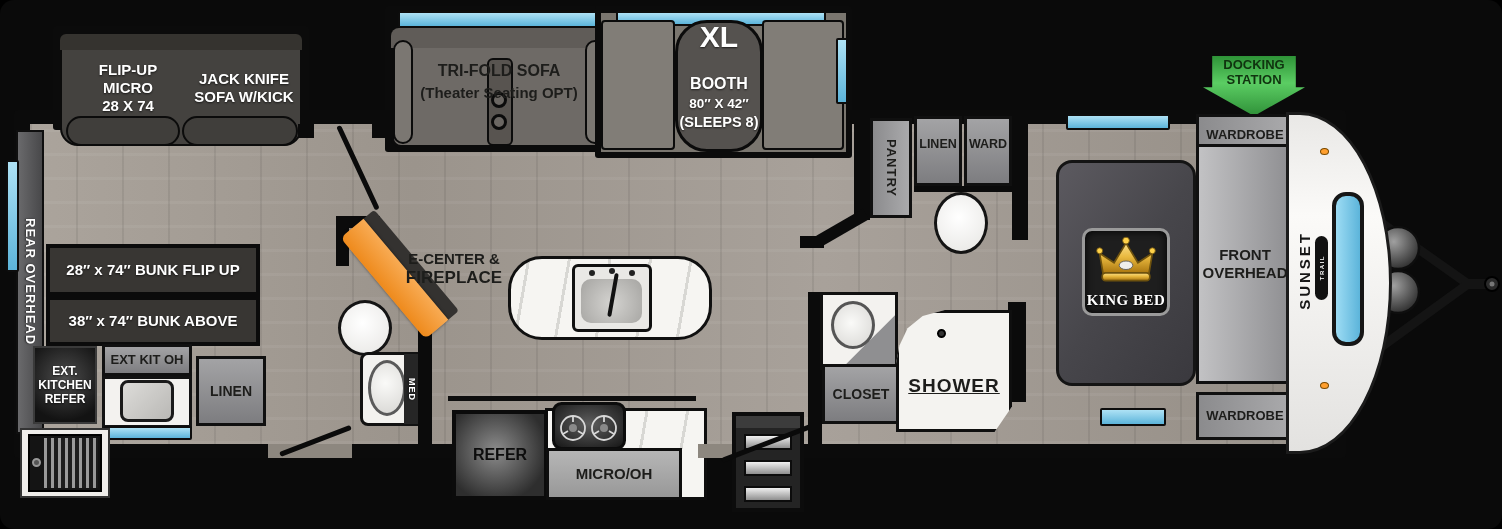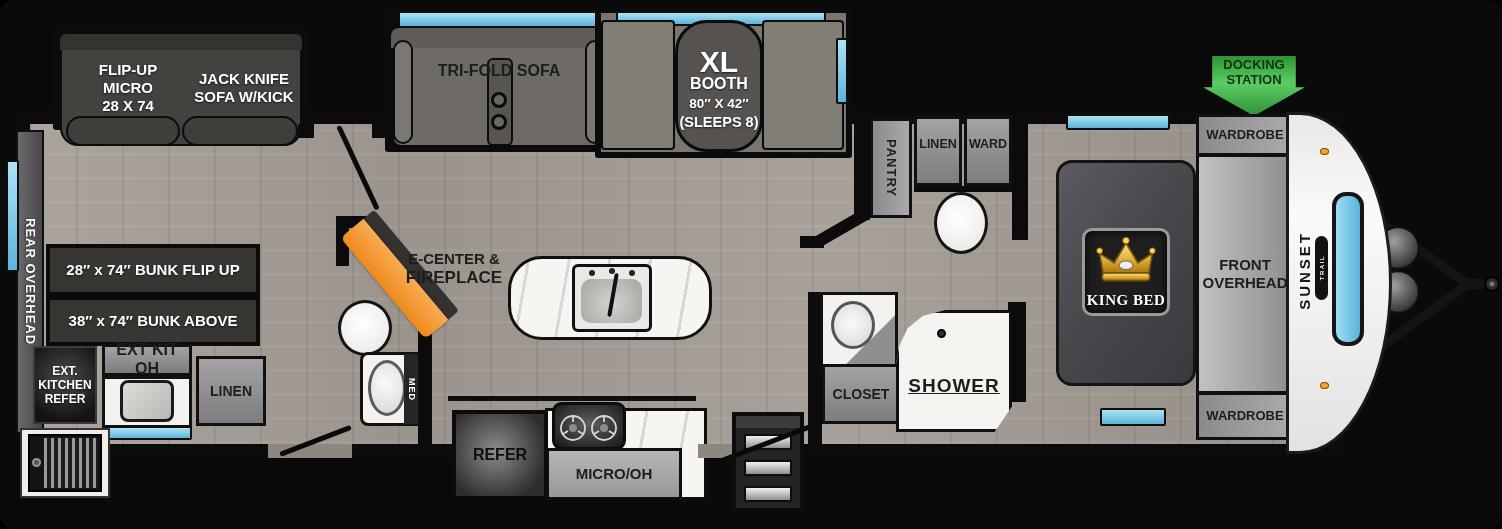--- a/index.html
+++ b/index.html
@@ -72,29 +72,32 @@
   <div class="abs" style="left:391px;top:28px;width:217px;height:120px;background:#6e6a66;border:3px solid #0b0b0b;border-radius:10px;"></div>
   <div class="abs" style="left:391px;top:28px;width:217px;height:20px;background:#605c58;border-radius:8px 8px 0 0;"></div>
   <div class="abs" style="left:393px;top:40px;width:20px;height:104px;background:#7b7772;border:2px solid #0b0b0b;border-radius:10px;"></div>
   <div class="abs" style="left:585px;top:40px;width:20px;height:104px;background:#7b7772;border:2px solid #0b0b0b;border-radius:10px;"></div>
   <div class="abs" style="left:487px;top:58px;width:26px;height:88px;background:#585450;border:2px solid #0b0b0b;border-radius:6px;"></div>
   <div class="abs" style="left:491px;top:92px;width:16px;height:16px;background:#6b6763;border:3px solid #0b0b0b;border-radius:50%;"></div>
   <div class="abs" style="left:491px;top:114px;width:16px;height:16px;background:#6b6763;border:3px solid #0b0b0b;border-radius:50%;"></div>
   <div class="abs flexc" style="left:398px;top:60px;width:202px;height:22px;">
     <span class="dlbl" style="font-size:16px;">TRI-FOLD SOFA</span>
   </div>
+  <div class="abs flexc" style="left:398px;top:82px;width:202px;height:22px;">
+    <span class="dlbl" style="font-size:15px;">(Theater Seating OPT)</span>
+  </div>
 
   <div class="abs wall" style="left:595px;top:6px;width:257px;height:152px;border-radius:3px;"></div>
   <div class="abs" style="left:601px;top:13px;width:245px;height:139px;background:#7a766f;"></div>
   <div class="abs window" style="left:616px;top:11px;width:210px;height:15px;"></div>
   <div class="abs" style="left:601px;top:20px;width:74px;height:130px;background:#817d77;border:2px solid #0b0b0b;border-radius:4px;"></div>
   <div class="abs" style="left:762px;top:20px;width:82px;height:130px;background:#817d77;border:2px solid #0b0b0b;border-radius:4px;"></div>
   <div class="abs window" style="left:836px;top:38px;width:12px;height:66px;"></div>
   <div class="abs" style="left:675px;top:20px;width:88px;height:132px;background:#55524f;border:3px solid #0b0b0b;border-radius:32px;"></div>
-  <div class="abs flexc" style="left:675px;top:43px;width:88px;height:38px;">
+  <div class="abs flexc" style="left:675px;top:18px;width:88px;height:38px;">
     <span class="lbl" style="font-size:30px;">XL</span>
   </div>
   <div class="abs flexc" style="left:675px;top:74px;width:88px;height:20px;">
     <span class="lbl" style="font-size:16px;">BOOTH</span>
   </div>
   <div class="abs flexc" style="left:675px;top:95px;width:88px;height:18px;">
     <span class="lbl" style="font-size:13.5px;">80″ X 42″</span>
   </div>
   <div class="abs flexc" style="left:675px;top:113px;width:88px;height:20px;">
     <span class="lbl" style="font-size:14.5px;">(SLEEPS 8)</span>
@@ -118,21 +121,21 @@
   <div class="abs dkfurn flexc" style="left:46px;top:296px;width:214px;height:50px;">
     <span class="lbl" style="font-size:15px;">38″ x 74″ BUNK ABOVE</span>
   </div>
 
   <div class="abs flexcol" style="left:33px;top:346px;width:64px;height:78px;background:radial-gradient(circle at 50% 40%,#4c4c4c,#131313 80%);border:2px solid #3a3a3a;">
     <span class="lbl" style="font-size:12px;">EXT.</span>
     <span class="lbl" style="font-size:12px;">KITCHEN</span>
     <span class="lbl" style="font-size:12px;">REFER</span>
   </div>
   <div class="abs cab flexc" style="left:102px;top:344px;width:90px;height:32px;">
-    <span class="dlbl" style="font-size:16px;">EXT KIT OH</span>
+    <span class="dlbl" style="font-size:13px;">EXT KIT OH</span>
   </div>
   <div class="abs white" style="left:102px;top:376px;width:90px;height:52px;"></div>
   <div class="abs" style="left:120px;top:380px;width:54px;height:42px;background:linear-gradient(135deg,#dddcd9,#b9b8b5);border:3px solid #1a1a1a;border-radius:8px;"></div>
   <div class="abs window" style="left:104px;top:426px;width:88px;height:14px;"></div>
   <div class="abs cab flexc" style="left:196px;top:356px;width:70px;height:70px;">
     <span class="dlbl" style="font-size:14px;">LINEN</span>
   </div>
 
   <div class="abs" style="left:20px;top:428px;width:90px;height:70px;background:#efedea;border:2px solid #333;"></div>
   <div class="abs" style="left:28px;top:434px;width:74px;height:58px;background:#141414;border:2px solid #000;"></div>
@@ -263,21 +266,21 @@
       <rect x="12" y="45" width="56" height="9" rx="4" fill="url(#gold1)" stroke="#6e520e" stroke-width="2"></rect>
       <ellipse cx="40" cy="36" rx="8" ry="5" fill="#efefec" stroke="#555"></ellipse>
     </svg>
     <div class="flexc" style="position:absolute;left:0;bottom:2px;width:100%;height:22px;">
       <span style="font-family:'Liberation Serif',serif;font-weight:bold;font-size:15px;color:#fff;letter-spacing:.5px;text-shadow:0 1px 2px #000;">KING BED</span>
     </div>
   </div>
   <div class="abs cabh flexc" style="left:1196px;top:114px;width:98px;height:42px;">
     <span class="dlbl" style="font-size:13px;">WARDROBE</span>
   </div>
-  <div class="abs flexcol" style="left:1196px;top:154px;width:98px;height:240px;background:linear-gradient(90deg,#c2c2c4,#8e8e91);border:3px solid #101010;">
+  <div class="abs flexcol" style="left:1196px;top:144px;width:98px;height:240px;background:linear-gradient(90deg,#c2c2c4,#8e8e91);border:3px solid #101010;">
     <span class="dlbl" style="font-size:15px;">FRONT</span>
     <span class="dlbl" style="font-size:15px;">OVERHEAD</span>
   </div>
   <div class="abs cabh flexc" style="left:1196px;top:392px;width:98px;height:48px;">
     <span class="dlbl" style="font-size:13px;">WARDROBE</span>
   </div>
 
   <div class="abs" style="left:1286px;top:112px;width:106px;height:342px;background:linear-gradient(180deg,#e9e8e6,#fbfaf8 30%,#e3e2e0);border:3px solid #1b1b1b;border-radius:0 92px 92px 0 / 0 171px 171px 0;"></div>
   <div class="abs" style="left:1332px;top:192px;width:32px;height:154px;background:linear-gradient(90deg,#9ddcf4,#5cb4da);border:4px solid #161616;border-radius:14px;"></div>
   <div class="abs flexc" style="left:1292px;top:200px;width:24px;height:140px;">

